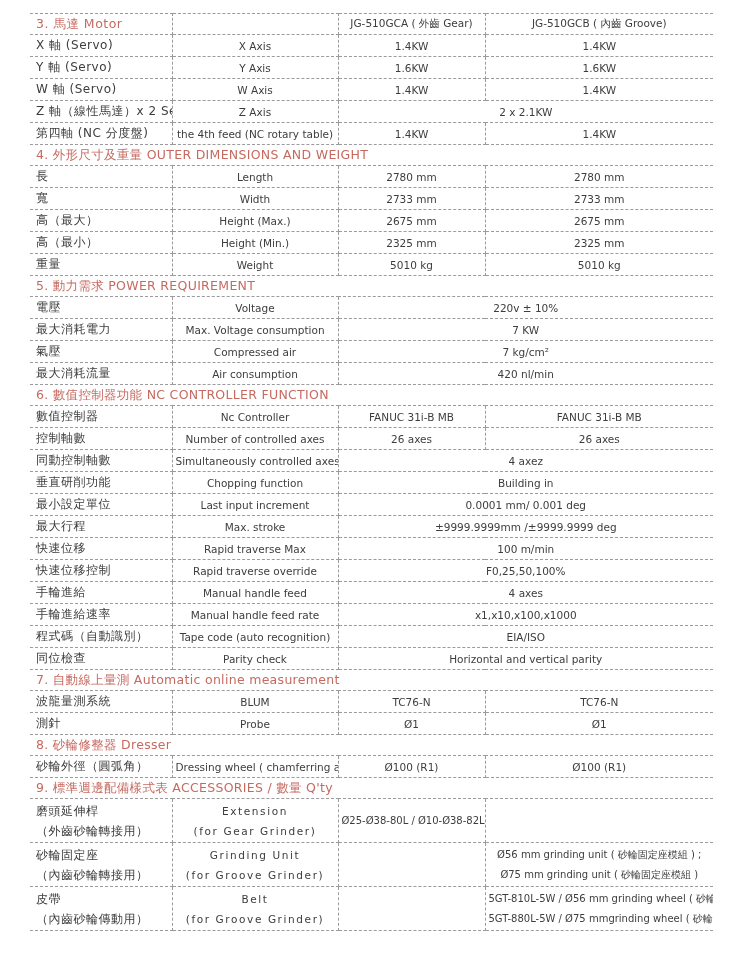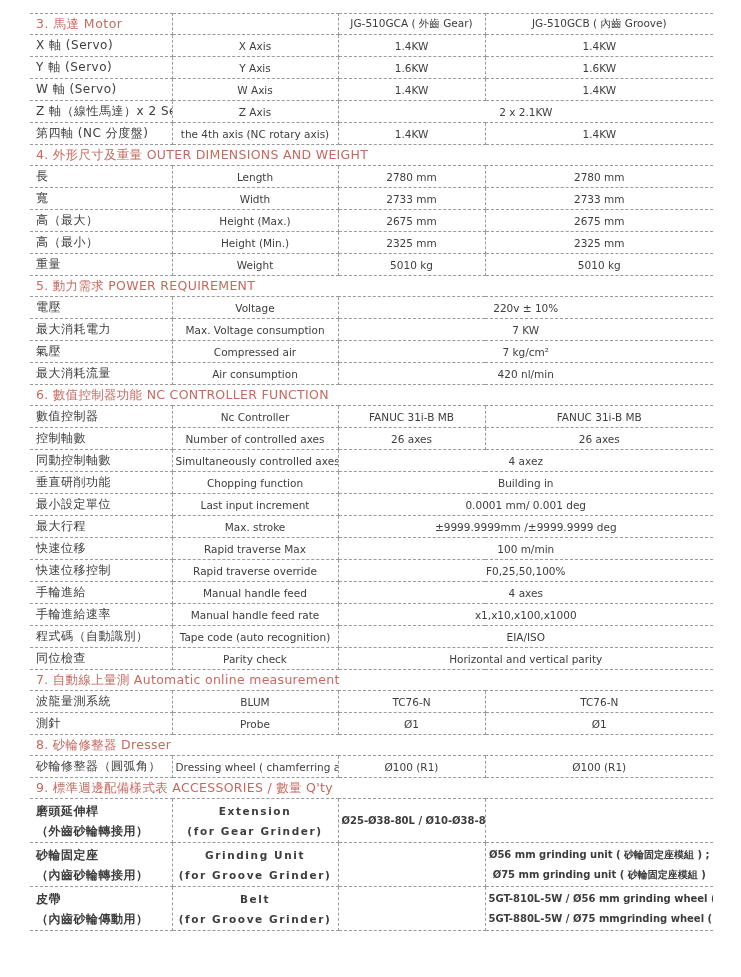--- a/index.html
+++ b/index.html
@@ -12,21 +12,21 @@
   table.spec{border-collapse:collapse;table-layout:fixed;width:683px;}
   td{
     border:1px dashed var(--border,#9b9b9b);
     text-align:center;vertical-align:middle;
     font-size:10.5px;padding:1px 3px;overflow:hidden;
     white-space:nowrap;
   }
   td:first-child{border-left:none;}
   td:last-child{border-right:none;}
   tr.r{height:22px;margin-left:25px;}
-  tr.tall{height:44px;font-weight:bold;}
+  tr.tall{height:44px;}
   td.c0{text-align:left;padding-left:6px;font-size:12px;letter-spacing:0.5px;}
   tr.model-header-row{height:21px;margin-left:23px;}
   tr.model-header-row td.c0{color:var(--accent,#c66a60);font-size:12.5px;}
   td.section-title{
     color:var(--accent,#c66a60);text-align:left;font-size:12.5px;
     height:18px;padding-left:6px;letter-spacing:0.3px;
   }
   tr.tall td div{line-height:20px;}
   .sec-accessories td.c1,.sec-accessories td.c1 div{letter-spacing:1.6px;}
   .sec-accessories td.c2{font-size:10px;text-align:center;}
@@ -68,21 +68,21 @@
           <td class="c2">1.4KW</td>
           <td class="c3">1.4KW</td>
         </tr>
         <tr class="r sec-motor">
           <td class="c0">Z 軸（線性馬達）x 2 Set</td>
           <td class="c1">Z Axis</td>
           <td class="c2" colspan="2">2 x 2.1KW</td>
         </tr>
         <tr class="r sec-motor">
           <td class="c0">第四軸 (NC 分度盤)</td>
-          <td class="c1">the 4th axis (NC rotary axis)</td>
+          <td class="c1">the 4th feed (NC rotary table)</td>
           <td class="c2">1.4KW</td>
           <td class="c3">1.4KW</td>
         </tr>
         <tr>
           <td colspan="4" class="section-title">4. 外形尺寸及重量 OUTER DIMENSIONS AND WEIGHT</td>
         </tr>
         <tr class="r sec-dimensions">
           <td class="c0">長</td>
           <td class="c1">Length</td>
           <td class="c2">2780 mm</td>
@@ -212,21 +212,21 @@
         <tr class="r sec-measurement">
           <td class="c0">測針</td>
           <td class="c1">Probe</td>
           <td class="c2">Ø1</td>
           <td class="c3">Ø1</td>
         </tr>
         <tr>
           <td colspan="4" class="section-title">8. 砂輪修整器 Dresser</td>
         </tr>
         <tr class="r sec-dresser">
-          <td class="c0">砂輪修整器（圓弧角）</td>
+          <td class="c0">砂輪外徑（圓弧角）</td>
           <td class="c1">Dressing wheel ( chamferring angle)</td>
           <td class="c2">Ø100 (R1)</td>
           <td class="c3">Ø100 (R1)</td>
         </tr>
         <tr>
           <td colspan="4" class="section-title">9. 標準週邊配備樣式表 ACCESSORIES / 數量 Q'ty</td>
         </tr>
         <tr class="r sec-accessories tall">
           <td class="c0">
             <div>磨頭延伸桿</div>

